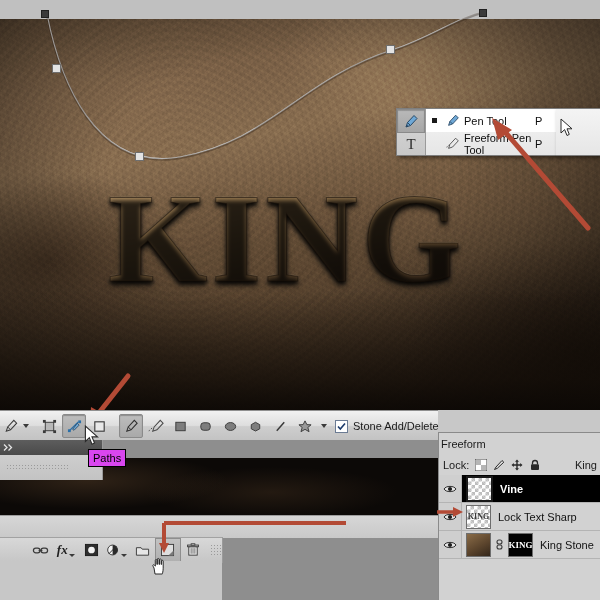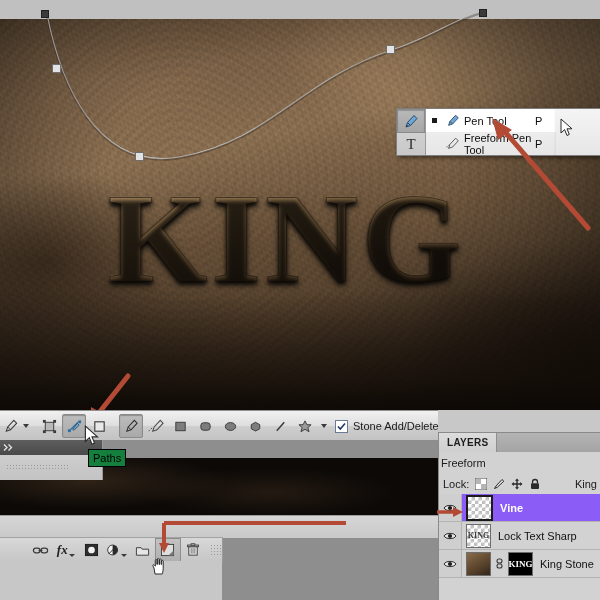--- a/index.html
+++ b/index.html
@@ -101,21 +101,21 @@
   #layer-btnbar{position:absolute;left:0;top:537px;width:222px;height:24px;
     background:linear-gradient(180deg,#d8d8d8 0%,#c6c6c6 100%);
     border-top:1px solid #a2a2a2;border-bottom:1px solid #9a9a9a;border-right:1px solid #9a9a9a;
     display:flex;align-items:center;}
   .lb-btn{width:24px;height:22px;display:flex;align-items:center;justify-content:center;
     border:1px solid transparent;}
   .lb-btn.pressed{border:1px solid #8e8e8e;background:linear-gradient(180deg,#c2c2c2,#b0b0b0);}
   #panel-below{position:absolute;left:0;top:561px;width:222px;height:39px;background:#c7c7c7;}
 
   
-  .tooltip{position:absolute;background:#15803d;border:1px solid #000;color:#000;
+  .tooltip{position:absolute;background:#d946ef;border:1px solid #000;color:#000;
     font-size:11px;padding:1px 4px;white-space:nowrap;line-height:14px;}
 
   
   #pen-flyout{position:absolute;left:396px;top:108px;width:160px;height:46px;
     background:linear-gradient(180deg,#f4f4f4,#e6e6e6);border:1px solid #7e7e7e;
     box-shadow:2px 2px 4px rgba(0,0,0,.45);display:flex;}
   #flyout-toolcol{width:28px;background:linear-gradient(180deg,#d9d9d9,#c8c8c8);
     border-right:1px solid #9a9a9a;display:flex;flex-direction:column;align-items:center;}
   #flyout-toolcol .fc-btn{width:26px;height:23px;display:flex;align-items:center;justify-content:center;}
   #flyout-toolcol .fc-btn.sel{background:linear-gradient(180deg,#b9b9b9,#a6a6a6);
@@ -138,21 +138,21 @@
   #lp-tab-active{height:19px;padding:0 8px;display:flex;align-items:center;
     background:linear-gradient(180deg,#dcdcdc,#cfcfcf);border-right:1px solid #8f8f8f;
     font-size:10px;font-weight:bold;color:#1d1d1d;letter-spacing:.3px;}
   #lp-blendrow{height:22px;display:flex;align-items:center;padding:0 2px;gap:3px;background:#d2d2d2;}
   .combo{height:17px;flex:0 0 112px;background:#fff;border:1px solid #8d8d8d;
     display:flex;align-items:center;padding:0 2px 0 4px;font-size:11px;color:#111;}
   .combo .combo-val{flex:1;}
   #lp-lockrow{height:20px;display:flex;align-items:center;padding:0 4px;gap:5px;font-size:11px;color:#1b1b1b;}
   .lockico{width:13px;height:13px;display:flex;align-items:center;justify-content:center;}
   .layer-row{height:27px;display:flex;align-items:center;border-bottom:1px solid #b4b4b4;background:#d2d2d2;}
-  .layer-row.selected{background:#8b5cf6;align-items:center;}
+  .layer-row.selected{background:#000000;align-items:center;}
   .layer-row.selected .lr-name{color:#fff;font-weight:bold;}
   .eye-cell{width:22px;height:27px;display:flex;align-items:center;justify-content:center;
     border-right:1px solid #b4b4b4;background:#cfcfcf;}
   .layer-row.selected .eye-cell{background:#cfcfcf;}
   .thumb{width:23px;height:22px;border:1px solid #6d6d6d;margin-left:4px;flex:none;}
   .layer-row.selected .thumb{border:2px solid #1a1a1a;}
   .checker{background-image:
       linear-gradient(45deg,#bdbdbd 25%,transparent 25%,transparent 75%,#bdbdbd 75%),
       linear-gradient(45deg,#bdbdbd 25%,transparent 25%,transparent 75%,#bdbdbd 75%);
     background-size:7px 7px;background-position:0 0,3.5px 3.5px;background-color:#fff;}
@@ -446,25 +446,20 @@
     </svg>
   </div>
 
   <svg class="anno" style="left:150px;top:519px;" width="200" height="36">
     <line x1="14" y1="4" x2="196" y2="4" stroke="#b34a35" stroke-width="4" stroke-linecap="butt"></line>
     <line x1="14" y1="4" x2="14" y2="26" stroke="#b34a35" stroke-width="4" stroke-linecap="butt"></line>
     <path d="M14 34 L9 24 L19 24 Z" fill="#b34a35"></path>
   </svg>
 
   <div id="layers-panel">
-    <div id="lp-tabs">
-      <div id="lp-tab-active">
-        <span>LAYERS</span>
-      </div>
-    </div>
 
     <div id="lp-blendrow">
       <span style="font-size:11px;color:#1b1b1b;">Freeform</span>
     </div>
 
     <div id="lp-lockrow">
       <span>Lock:</span>
       <span class="lockico">
         <svg width="12" height="12" viewBox="0 0 12 12">
           <rect width="12" height="12" fill="#fff" stroke="#3a3a3a" stroke-width="1"></rect>

